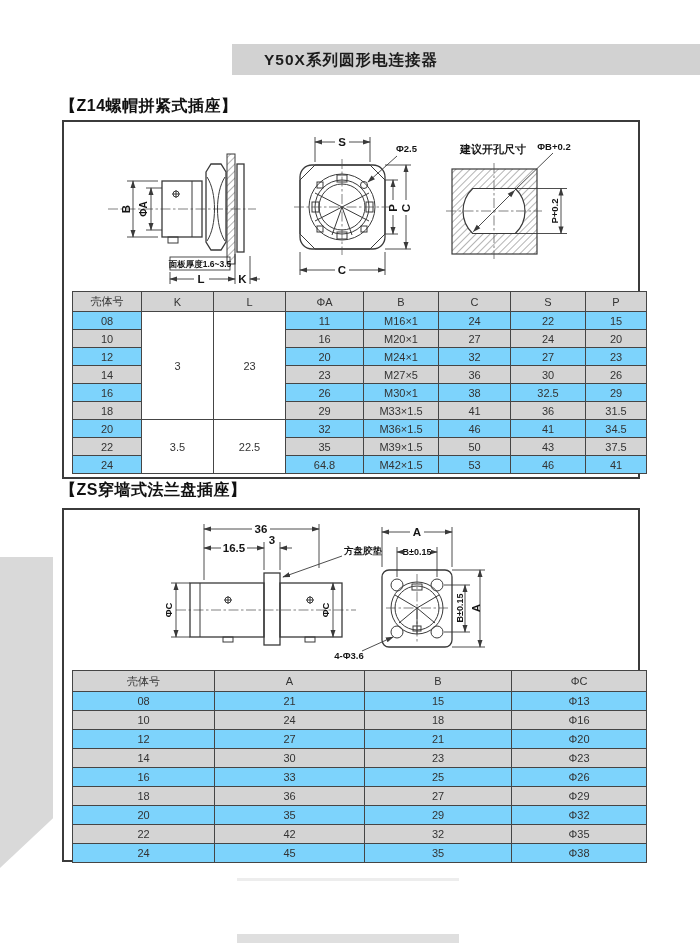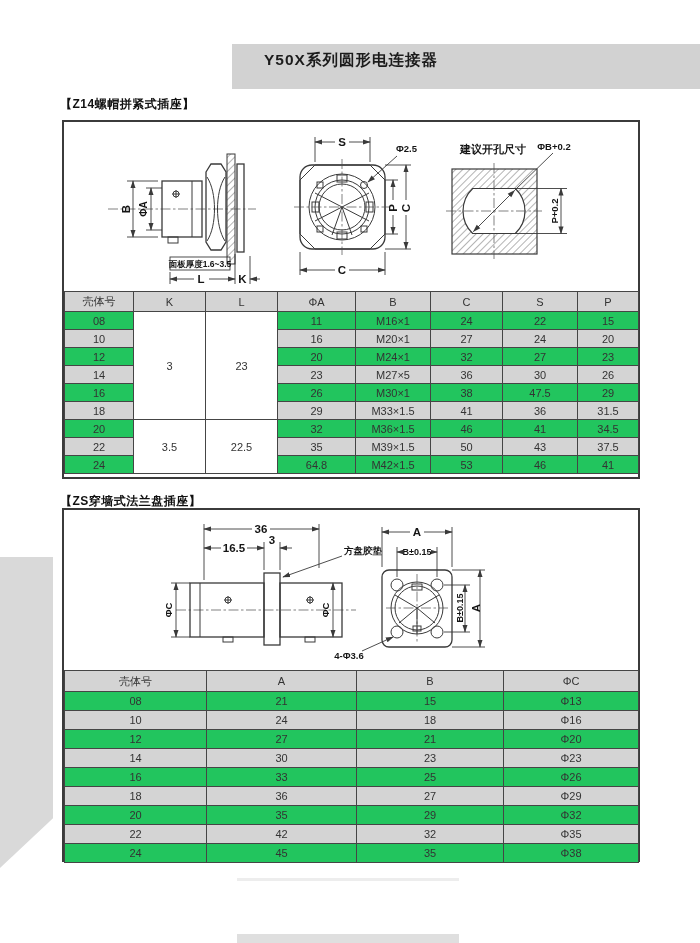--- a/index.html
+++ b/index.html
@@ -3,30 +3,30 @@
 <meta charset="utf-8">
 <style>
   html,body{margin:0;padding:0;}
   body{
     width:700px;height:943px;position:relative;background:#ffffff;
     font-family:"Liberation Sans","DejaVu Sans",sans-serif;color:#222;
     overflow:hidden;
   }
   .abs{position:absolute;}
   
-  .title-bar{left:232px;top:44px;width:468px;height:45px;background:#d2d2d2;}
+  .title-bar{left:232px;top:44px;width:468px;height:31px;background:#d2d2d2;}
   .title-bar span{position:absolute;left:32px;top:0;line-height:31px;font-size:15.5px;font-weight:bold;color:#1c1c1c;letter-spacing:1px;}
-  .section-label{font-size:12px;font-weight:bold;color:#111;letter-spacing:.5px;}
+  .section-label{font-size:16px;font-weight:bold;color:#111;letter-spacing:.5px;}
   
   .frame{border:2px solid #3b3b3b;box-sizing:border-box;background:#fff;}
   .frame1{left:62px;top:120px;width:578px;height:359px;}
   .frame2{left:62px;top:508px;width:578px;height:354px;}
   .frame svg{position:absolute;left:0;top:0;}
   
-  table{border-collapse:collapse;table-layout:fixed;width:574px;position:absolute;left:0;background:#22c55e;}
+  table{border-collapse:collapse;table-layout:fixed;width:574px;position:absolute;left:8px;background:#7dd3fc;}
   .t1{top:169px;}
   .t2{top:160px;}
   th,td{border:1px solid #454545;text-align:center;font-size:11px;font-weight:400;color:#333;padding:0;overflow:hidden;white-space:nowrap;}
   .t1 th{height:19px;background:#d4d4d4;}
   .t1 td{height:17px;}
   .t2 th{height:20px;background:#d4d4d4;}
   .t2 td{height:18px;}
   tr.alt td{background:#d4d4d4;}
   td.merged{background:#ffffff !important;}
   
@@ -227,21 +227,21 @@
           <td>M27×5</td>
           <td>36</td>
           <td>30</td>
           <td>26</td>
         </tr>
         <tr>
           <td>16</td>
           <td>26</td>
           <td>M30×1</td>
           <td>38</td>
-          <td>47.5</td>
+          <td>32.5</td>
           <td>29</td>
         </tr>
         <tr class="alt">
           <td>18</td>
           <td>29</td>
           <td>M33×1.5</td>
           <td>41</td>
           <td>36</td>
           <td>31.5</td>
         </tr>
@@ -268,21 +268,21 @@
           <td>64.8</td>
           <td>M42×1.5</td>
           <td>53</td>
           <td>46</td>
           <td>41</td>
         </tr>
       </tbody>
   </table>
 </div>
 
-<div class="abs section-label" style="left:60px;top:493px;">【ZS穿墙式法兰盘插座】</div>
+<div class="abs section-label" style="left:60px;top:480px;">【ZS穿墙式法兰盘插座】</div>
 
 <div class="abs frame frame2">
   <svg width="574" height="160" viewBox="0 0 574 160">
     <defs>
       <marker id="ar2" viewBox="0 0 10 8" markerWidth="9" markerHeight="7" refX="9" refY="4" orient="auto-start-reverse">
         <path d="M0,0.8 L10,4 L0,7.2 Z" fill="#3a3a3a"></path>
       </marker>
     </defs>
 
     <g>

